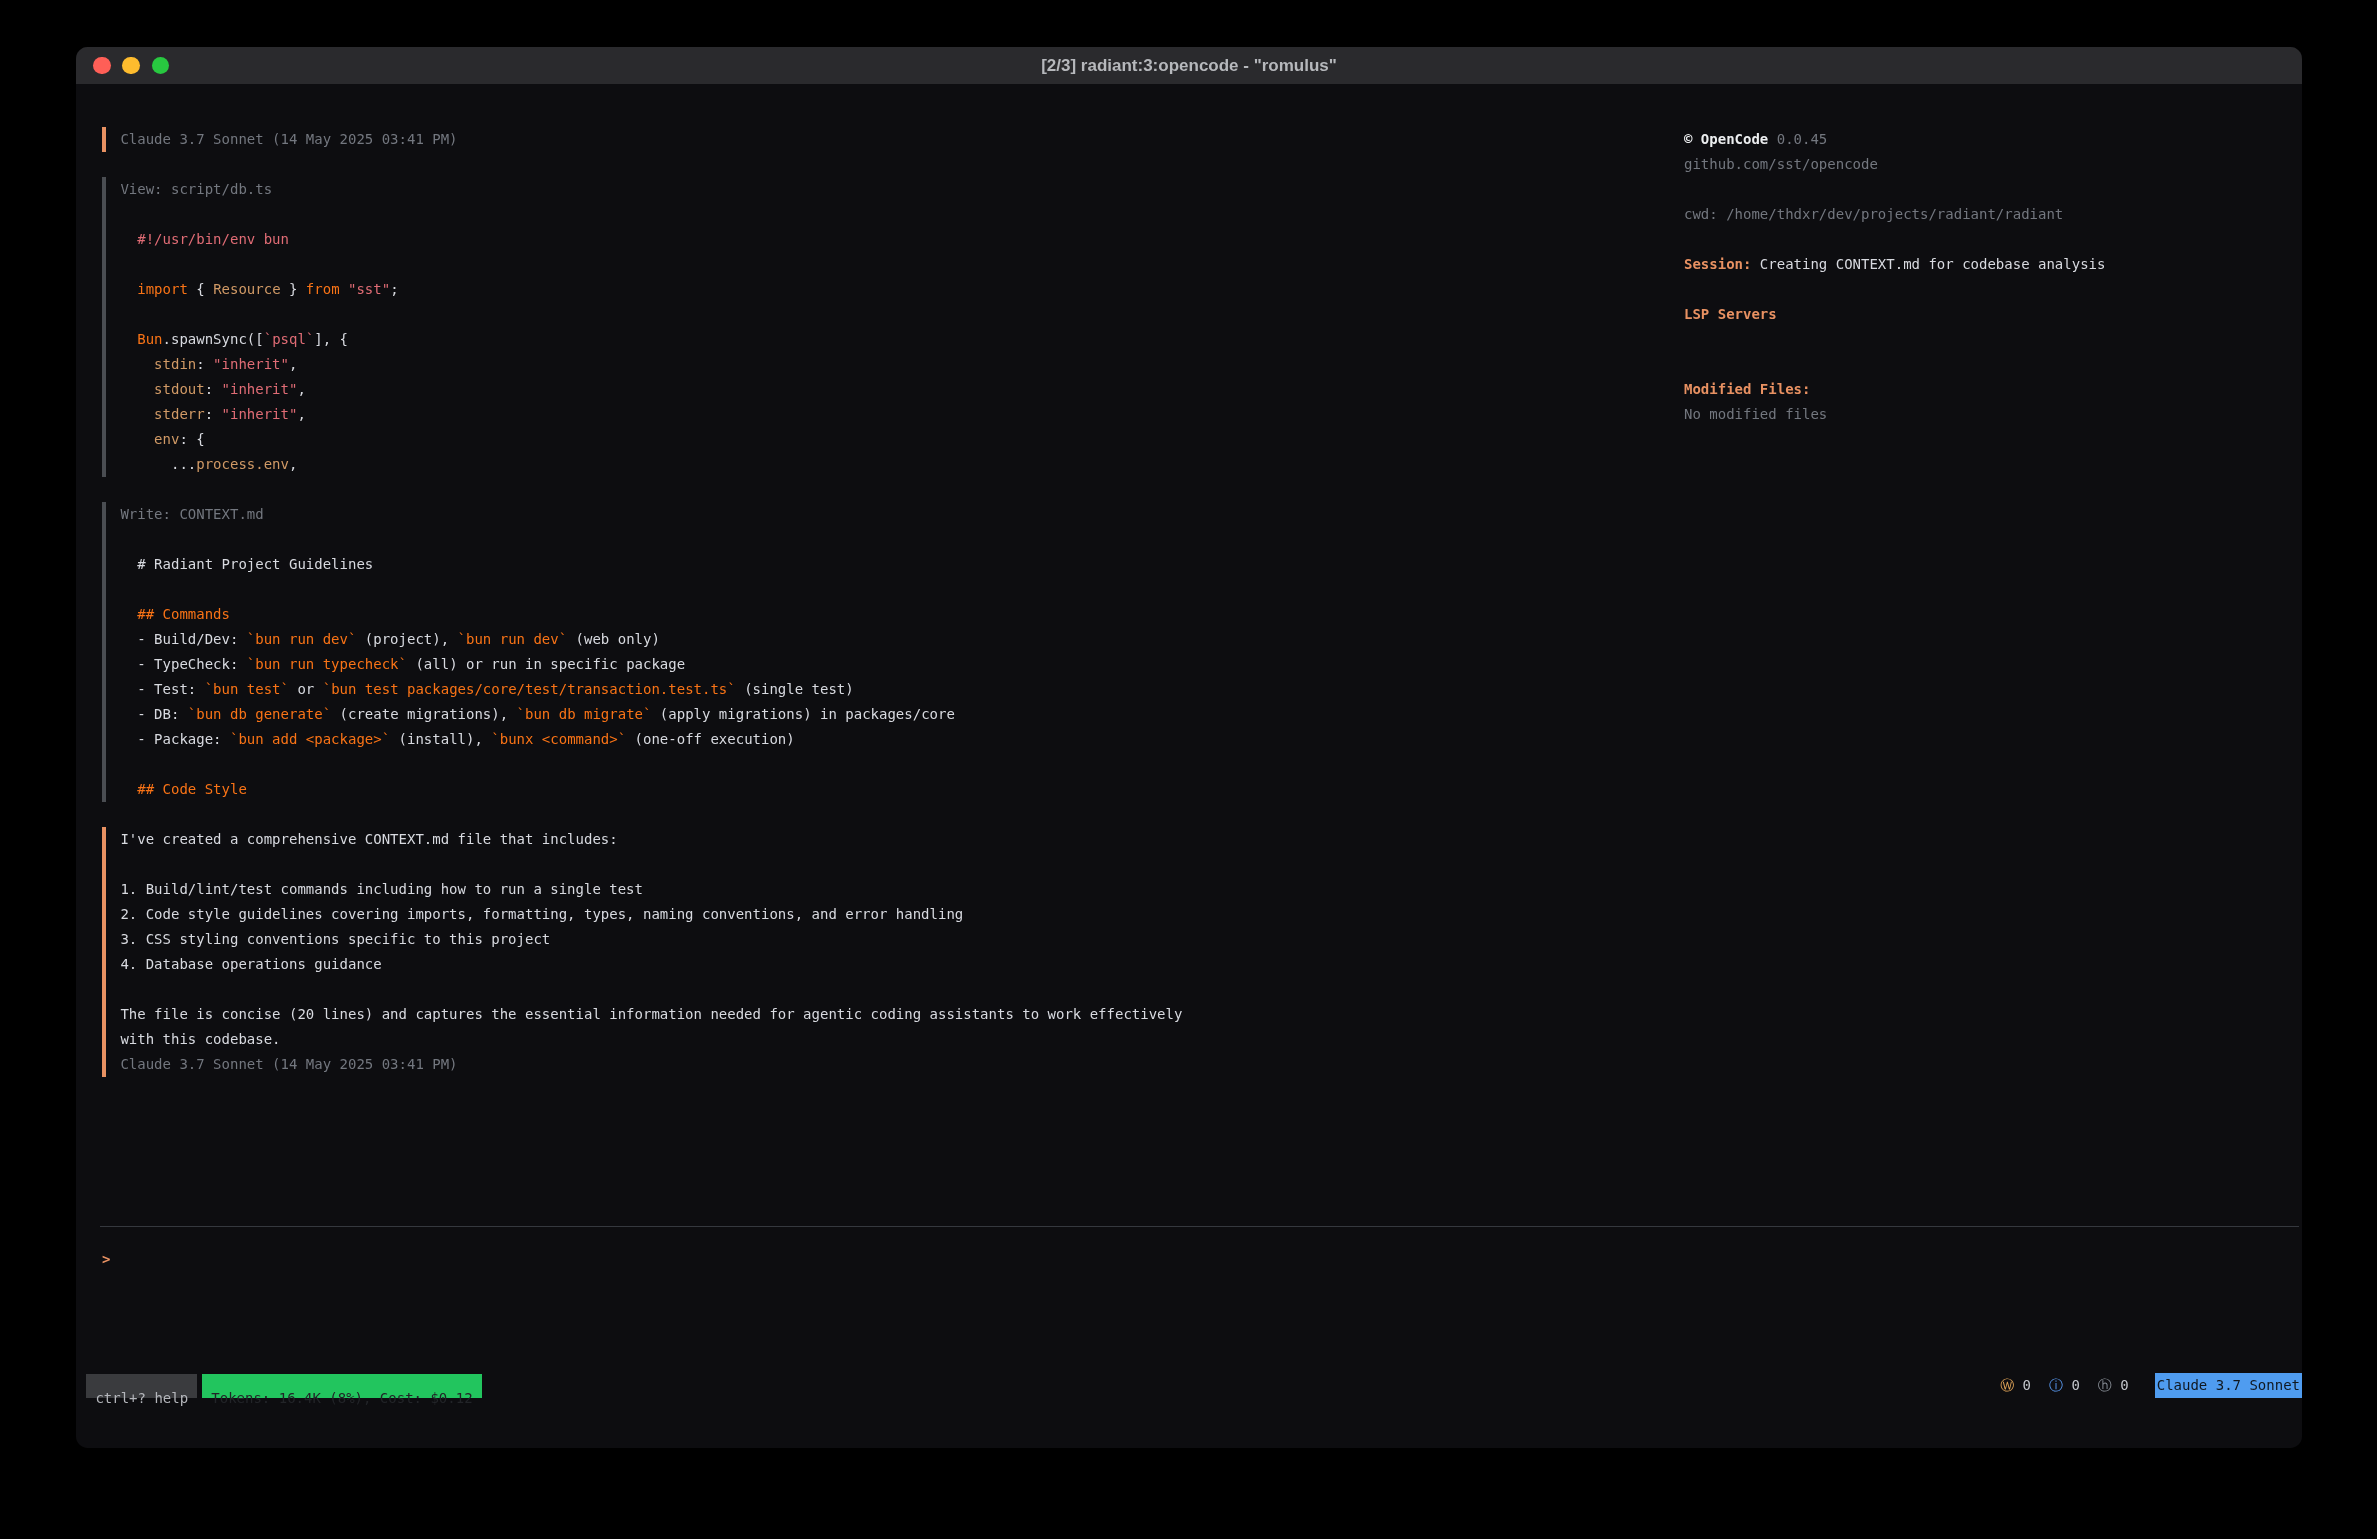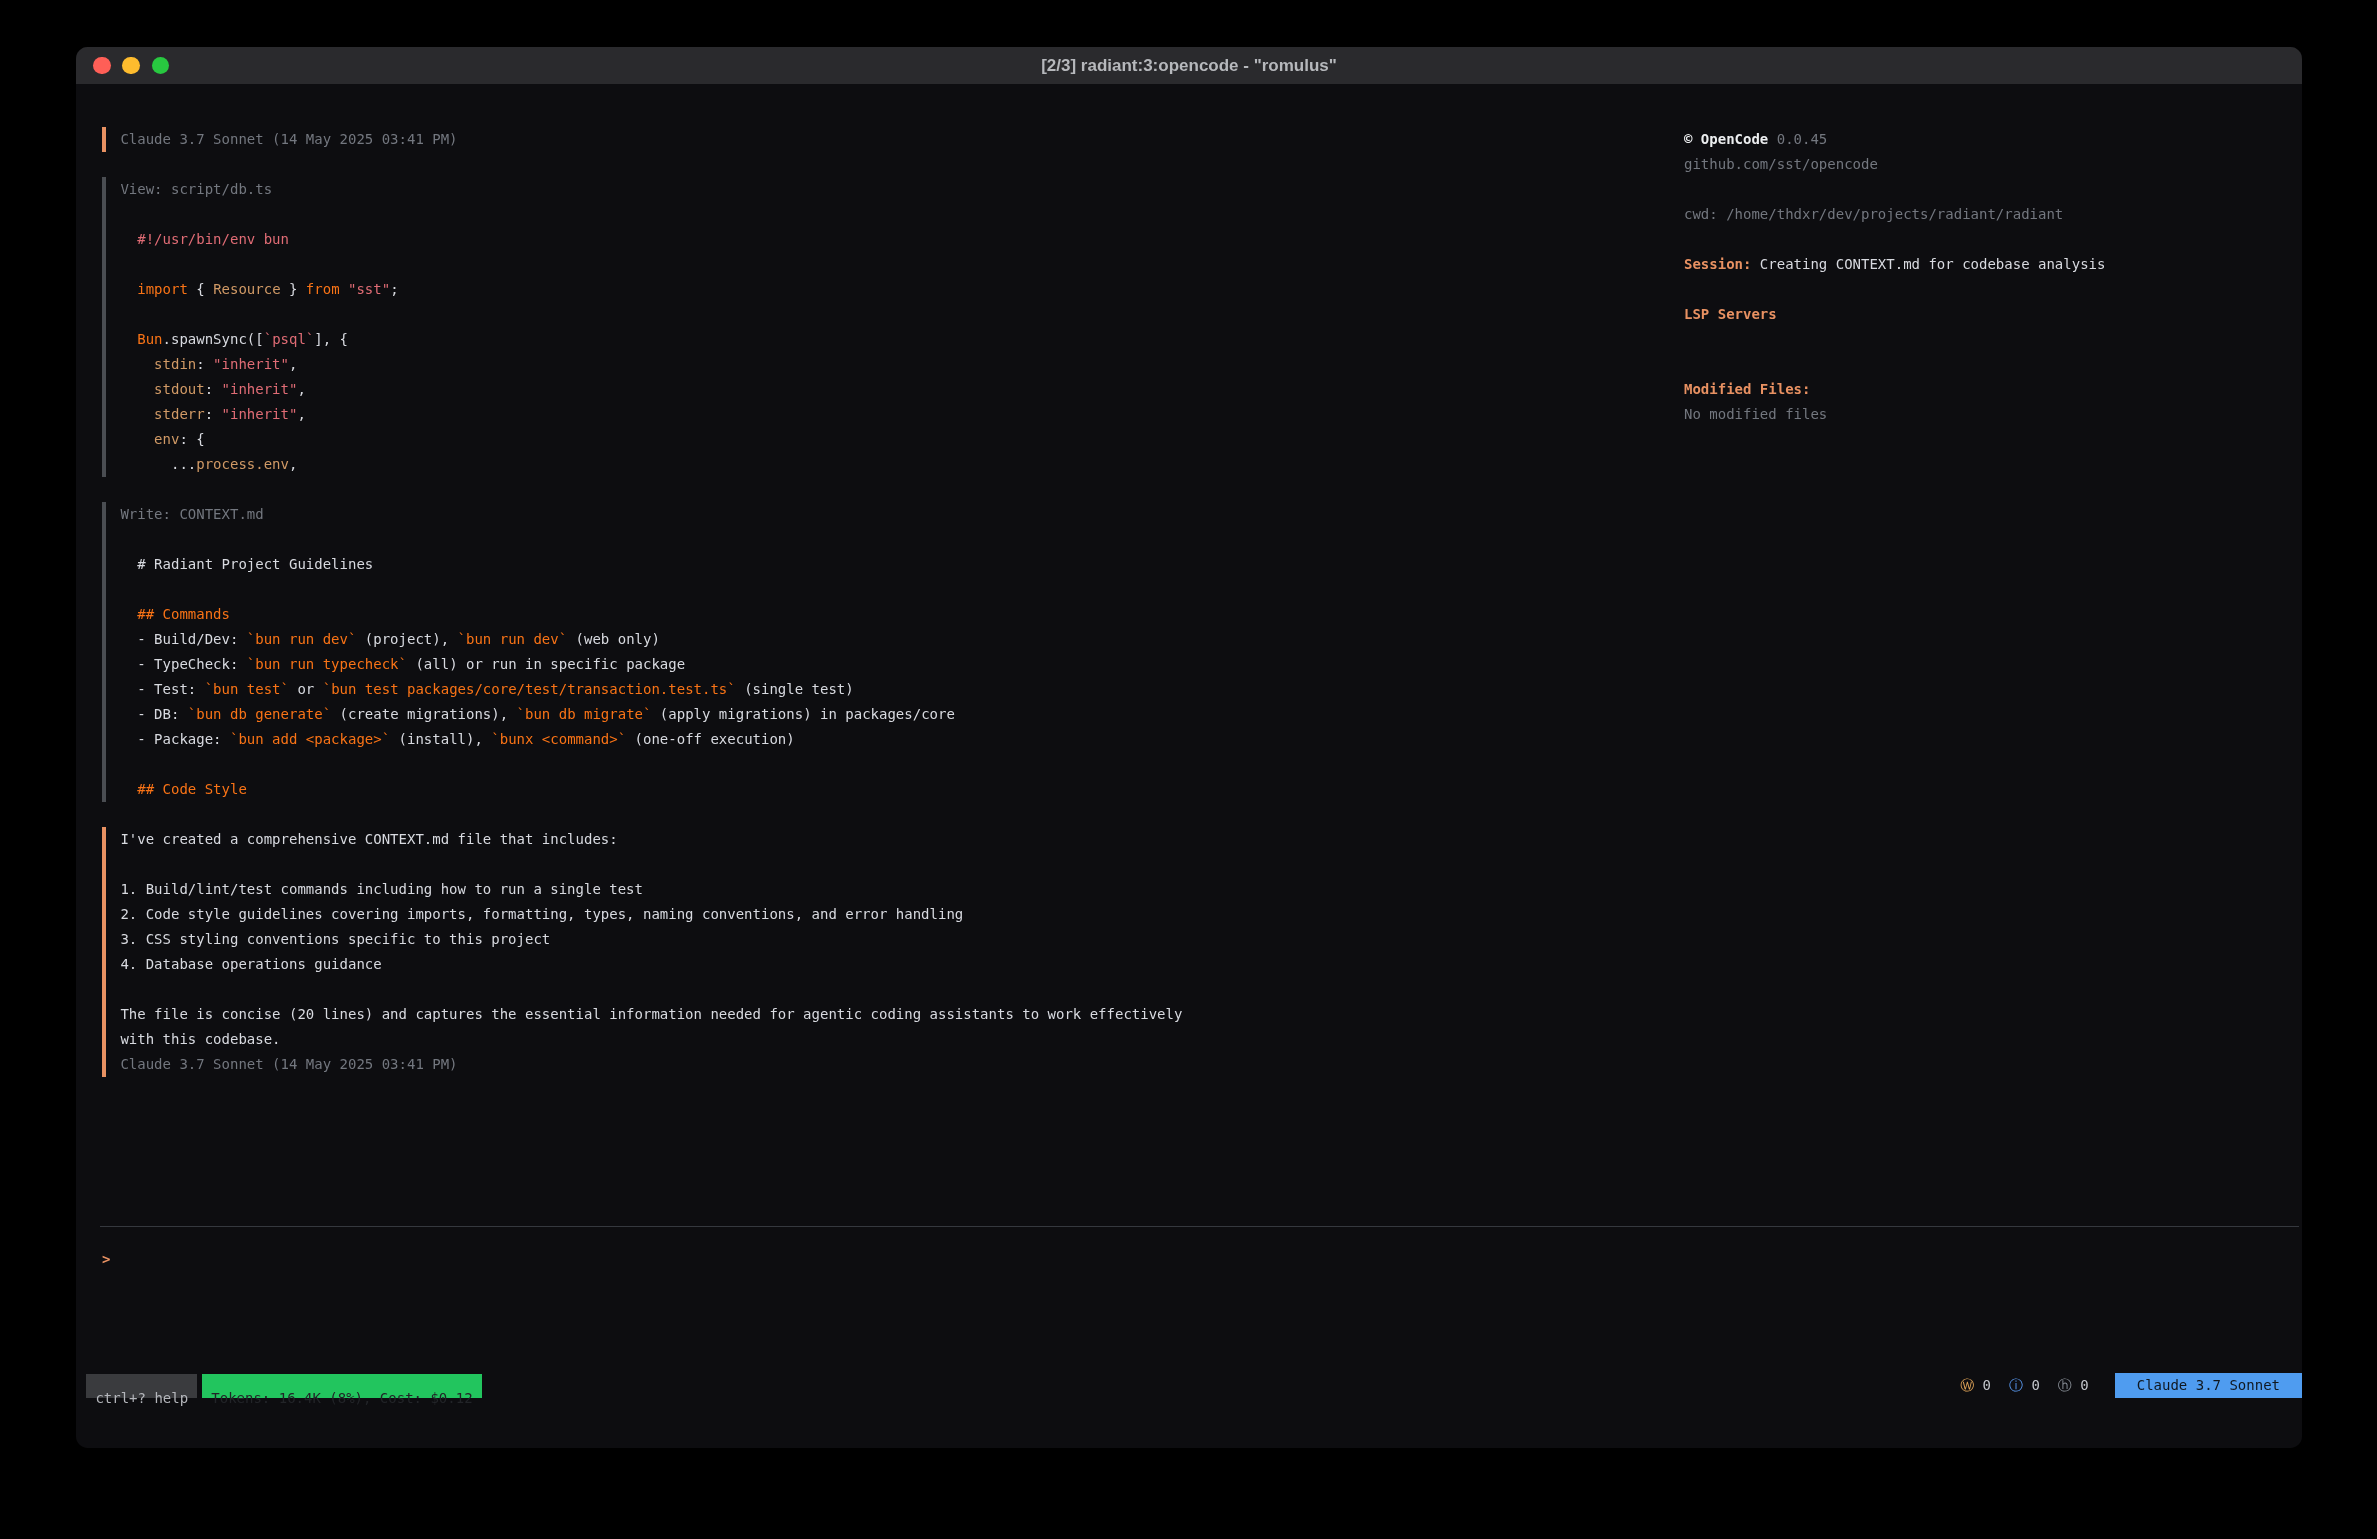--- a/index.html
+++ b/index.html
@@ -47,21 +47,21 @@
     display:flex;justify-content:space-between;align-items:center}
   .status-left{display:flex;gap:5.2px}
   .badge{height:17px;line-height:25px;padding:12px 9px;white-space:pre}
   .help-badge{background:#3a3b3e;color:#b4b6bb}
   .tokens-badge{background:#22c55e;color:#222428}
   .status-right{display:flex;align-items:center;gap:26px}
   .diags{display:flex;gap:18px}
   .diag{white-space:pre}
   .diag-icon{font-family:"DejaVu Sans",sans-serif}
   .diag-count{color:#c3c6cb}
-  .model-badge{background:#4f9cf0;color:#101820;height:25px;line-height:25px;padding:0 22px;white-space:pre}
+  .model-badge{background:#4f9cf0;color:#101820;height:25px;line-height:25px;padding:0 2px;white-space:pre}
 
   .tmux-row{position:absolute;left:15.7px;right:13px;top:1313px;
     display:flex;justify-content:space-between;color:#c3c7cd}
   .tmux-left{display:flex}
   .tmux-session{margin-right:11.7px}
   .tmux-win{margin-right:23.5px}
 </style>
 </head>
 <body>
 

